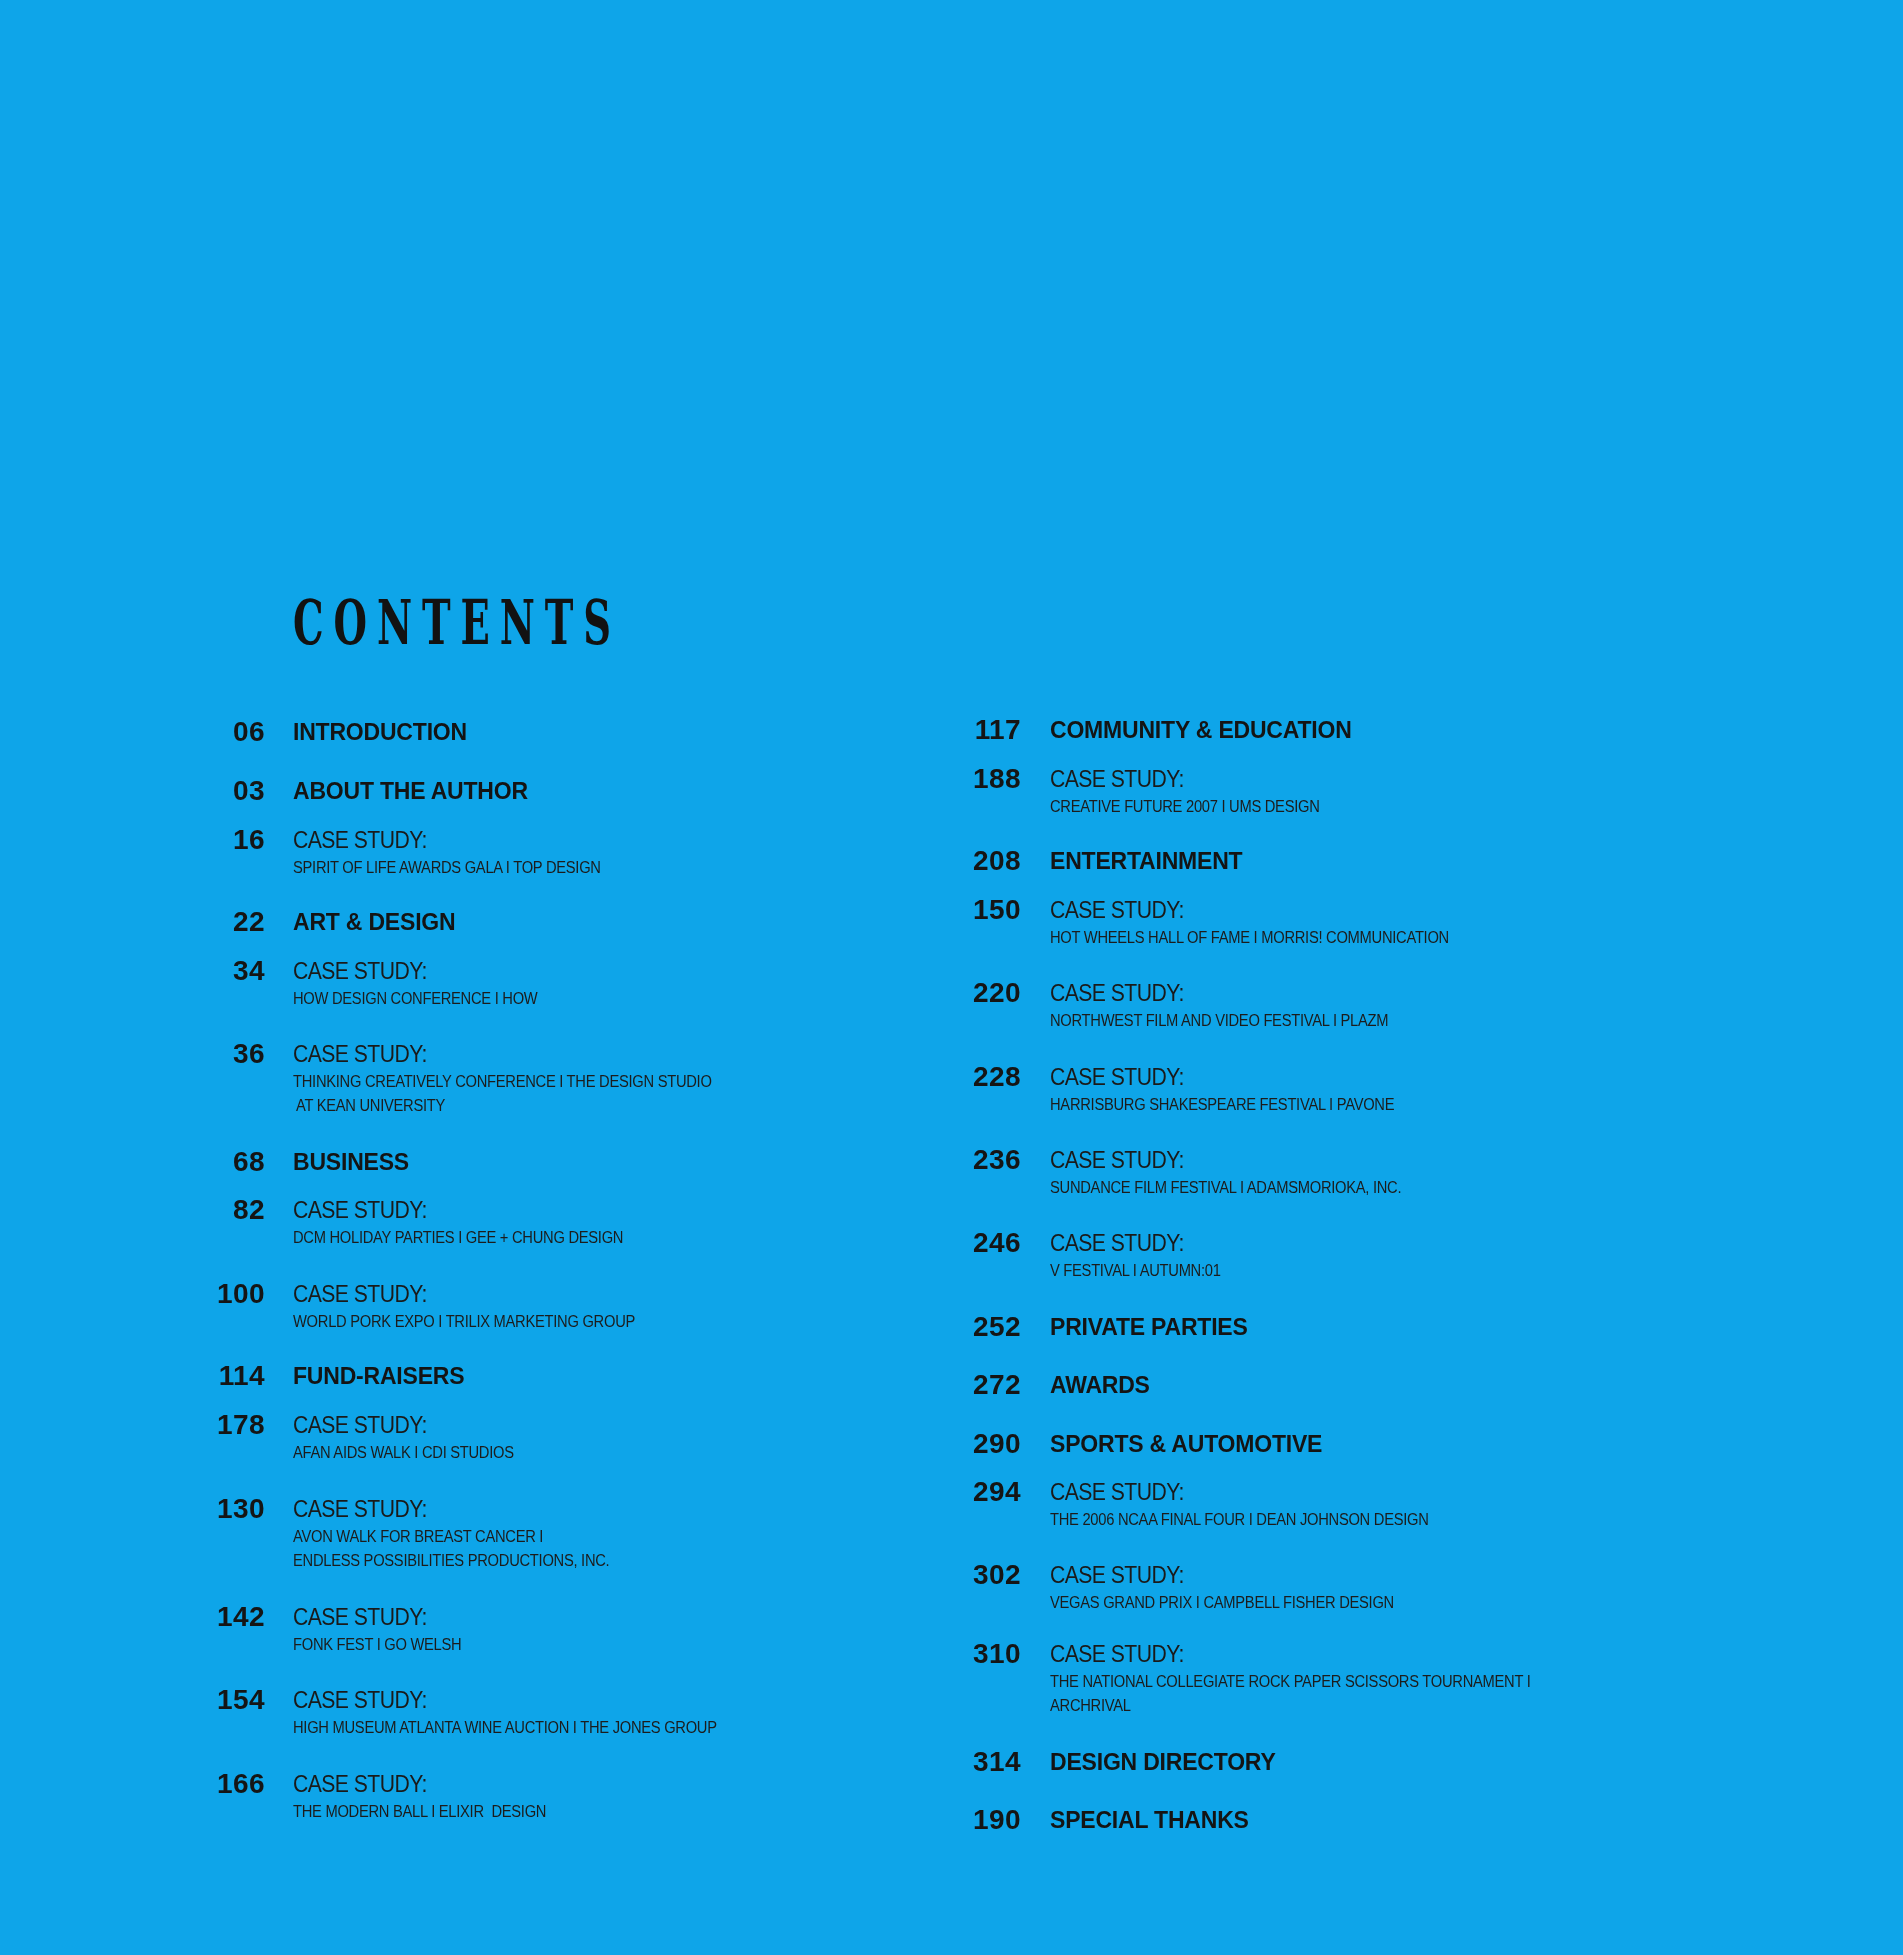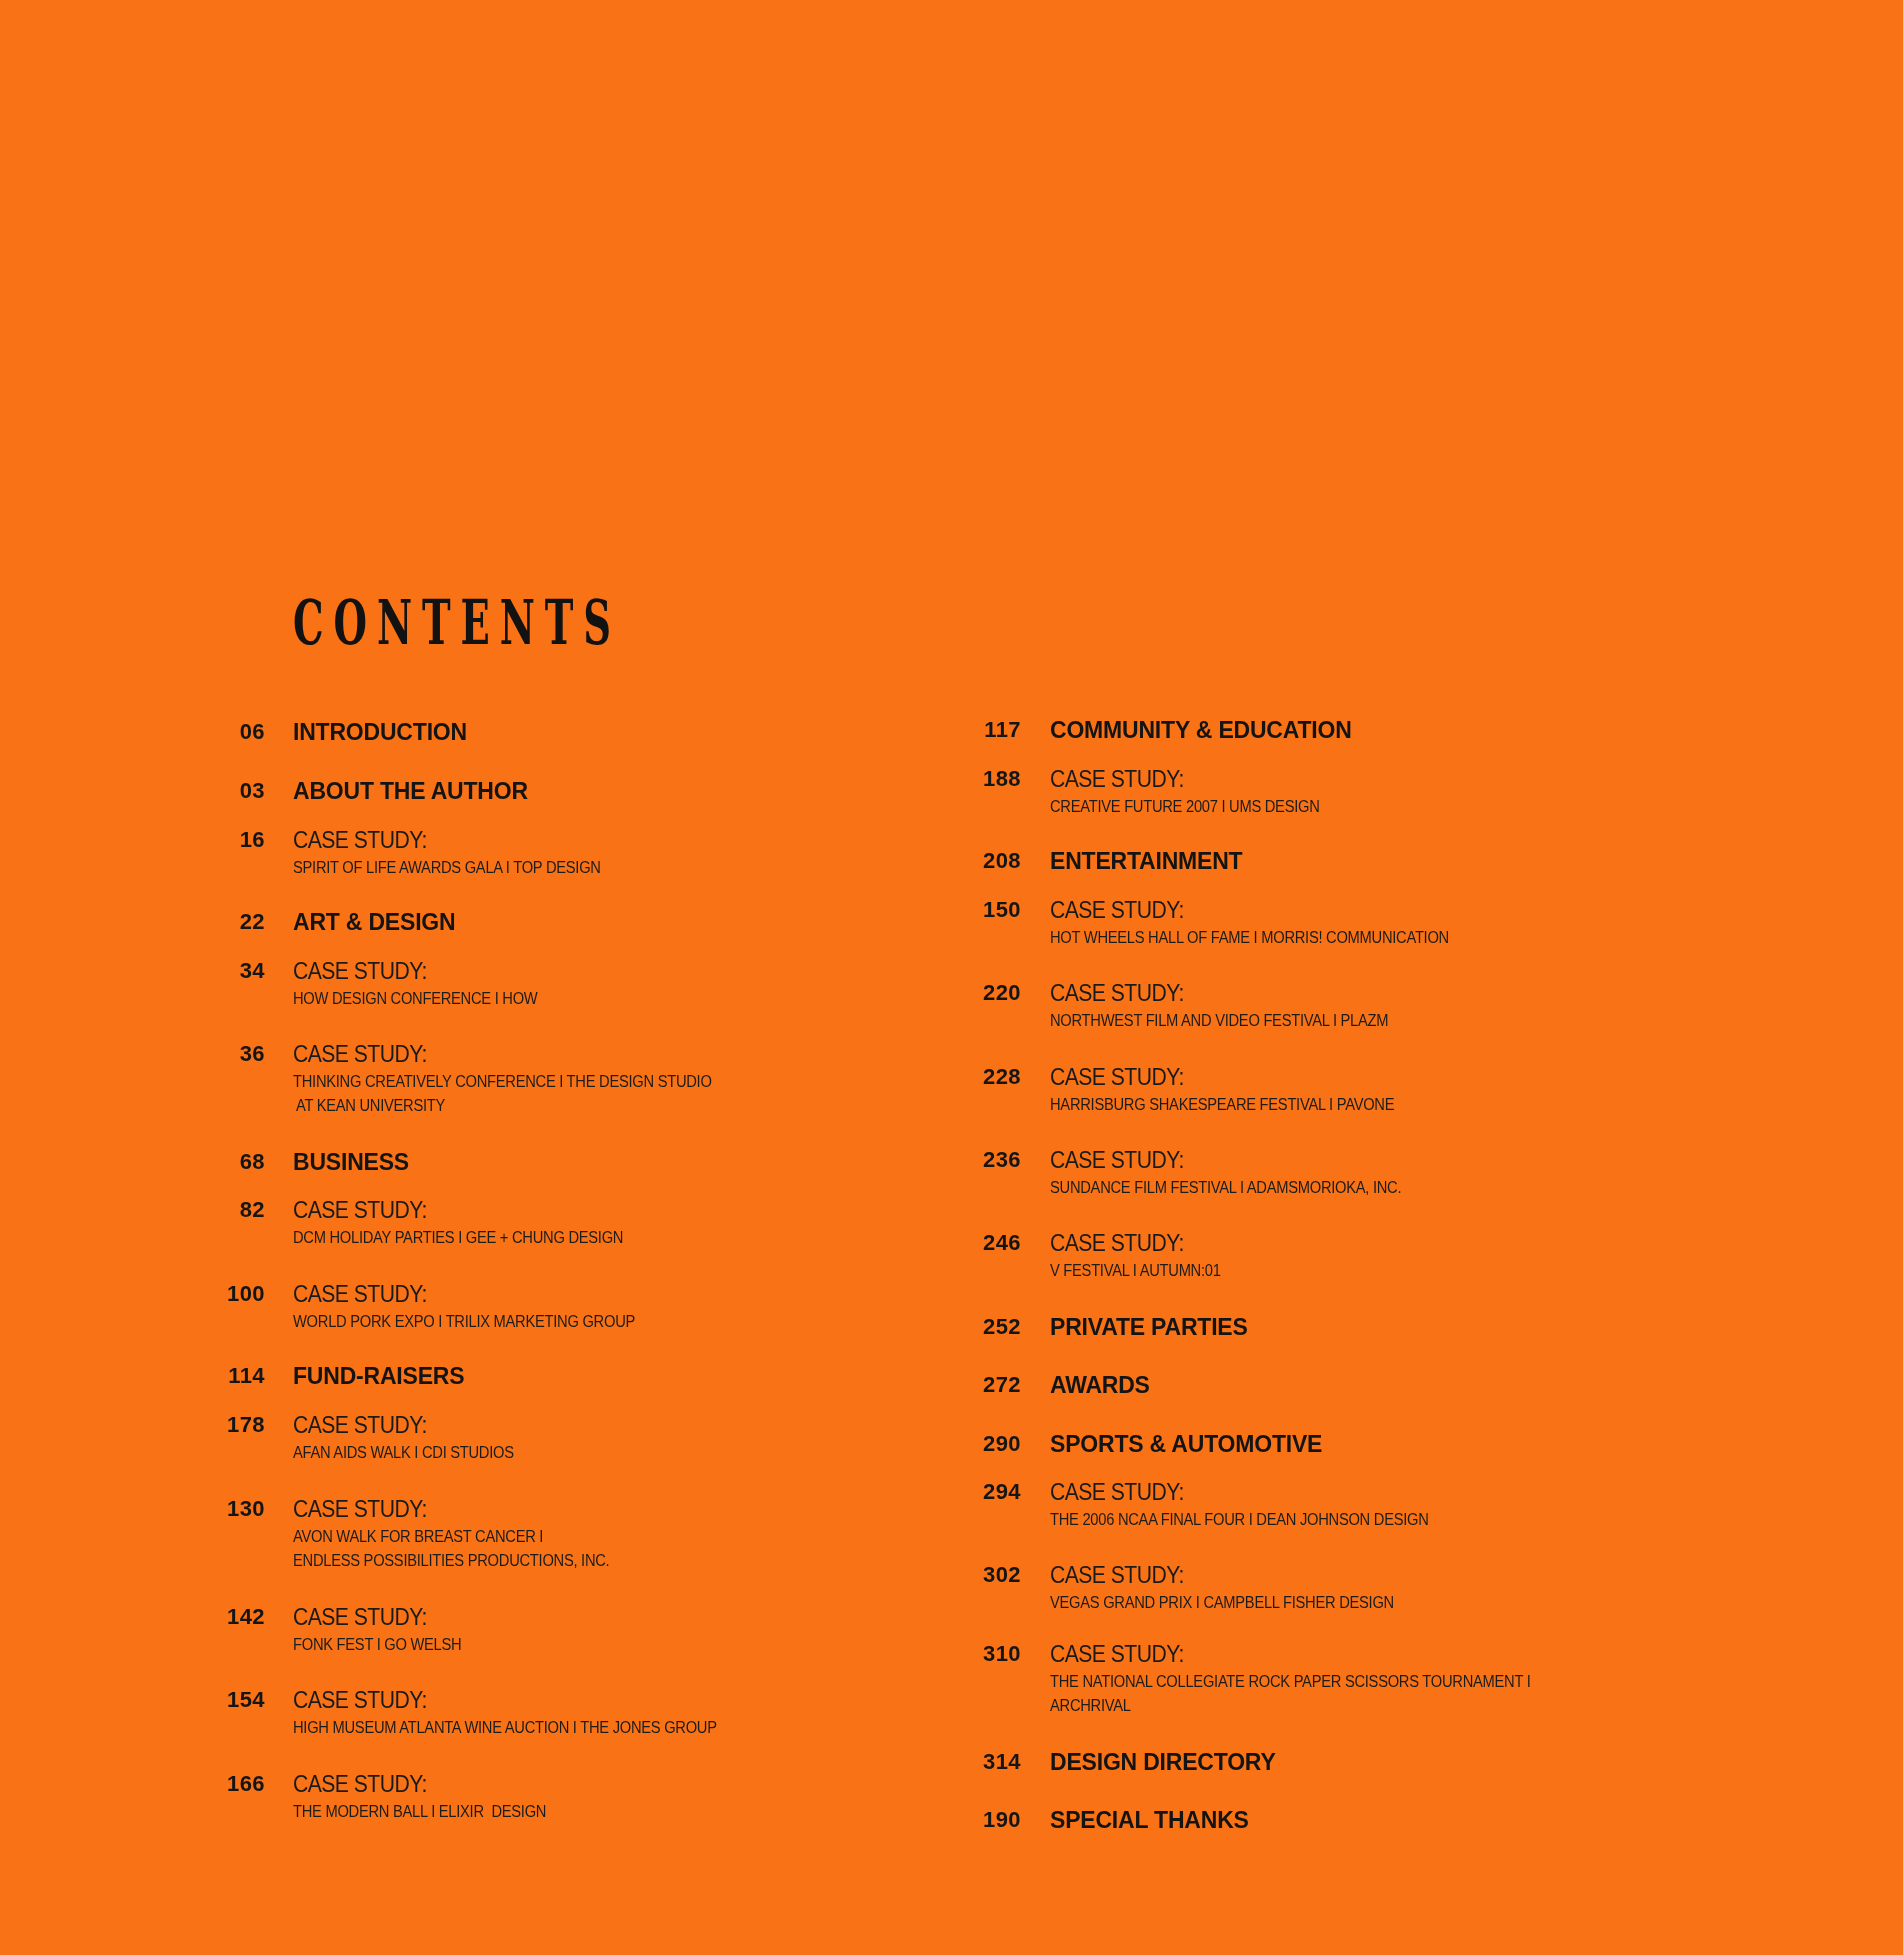--- a/index.html
+++ b/index.html
@@ -13,21 +13,21 @@
     position: relative;
     overflow: hidden;
     color: #111111;
     font-family: "Liberation Sans", "DejaVu Sans", sans-serif;
   }
   .page {
     position: absolute;
     left: 0; top: 0;
     width: 1904px;
     height: 1955px;
-    background: #f97316;
+    background: #0ea5e9;
   }
   .heading {
     position: absolute;
     left: 293px;
     top: 586px;
     font-family: "DejaVu Serif", "Liberation Serif", serif;
     font-weight: bold;
     font-size: 62px;
     line-height: 74px;
     letter-spacing: 16px;
@@ -40,21 +40,21 @@
     position: absolute;
     white-space: nowrap;
   }
   .entry .num {
     position: absolute;
     top: 0;
     width: 66px;
     text-align: right;
     font-family: "Liberation Sans", sans-serif;
     font-weight: bold;
-    font-size: 22px;
+    font-size: 28px;
     line-height: 26.5px;
     color: #151515;
     letter-spacing: 0.4px;
   }
   .entry .label {
     position: absolute;
     top: 0;
     font-size: 23px;
     line-height: 26.5px;
     white-space: nowrap;

